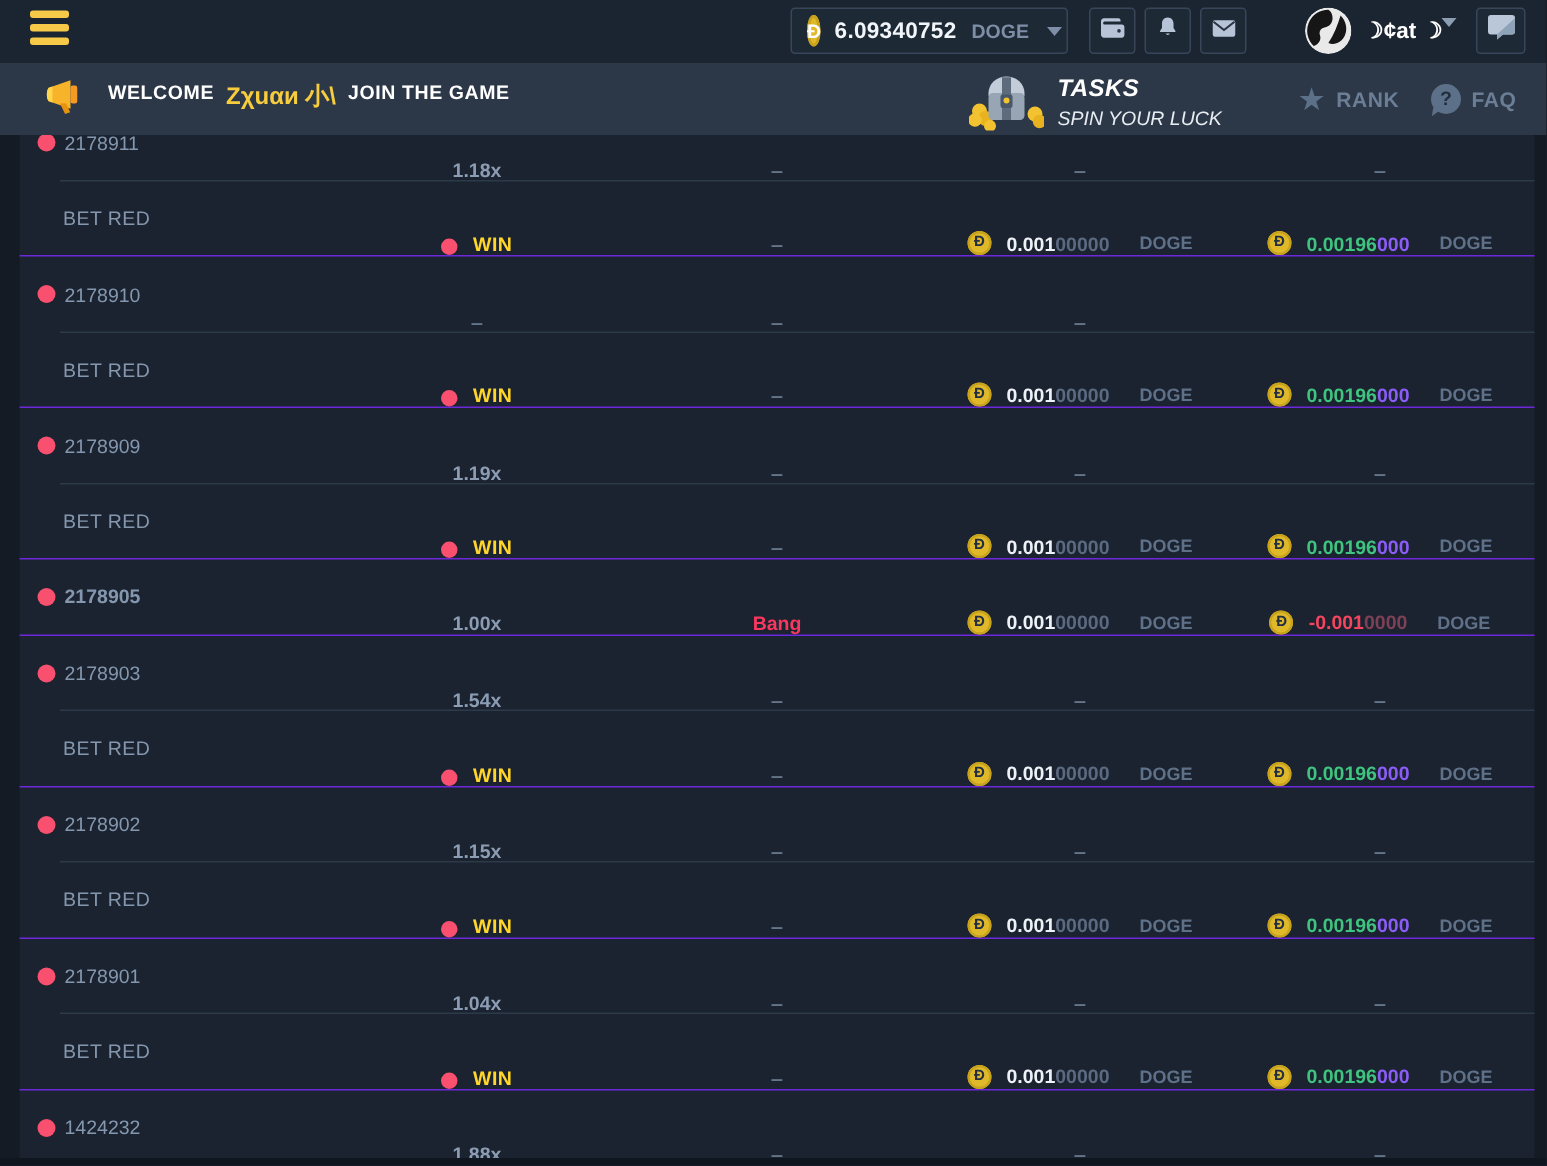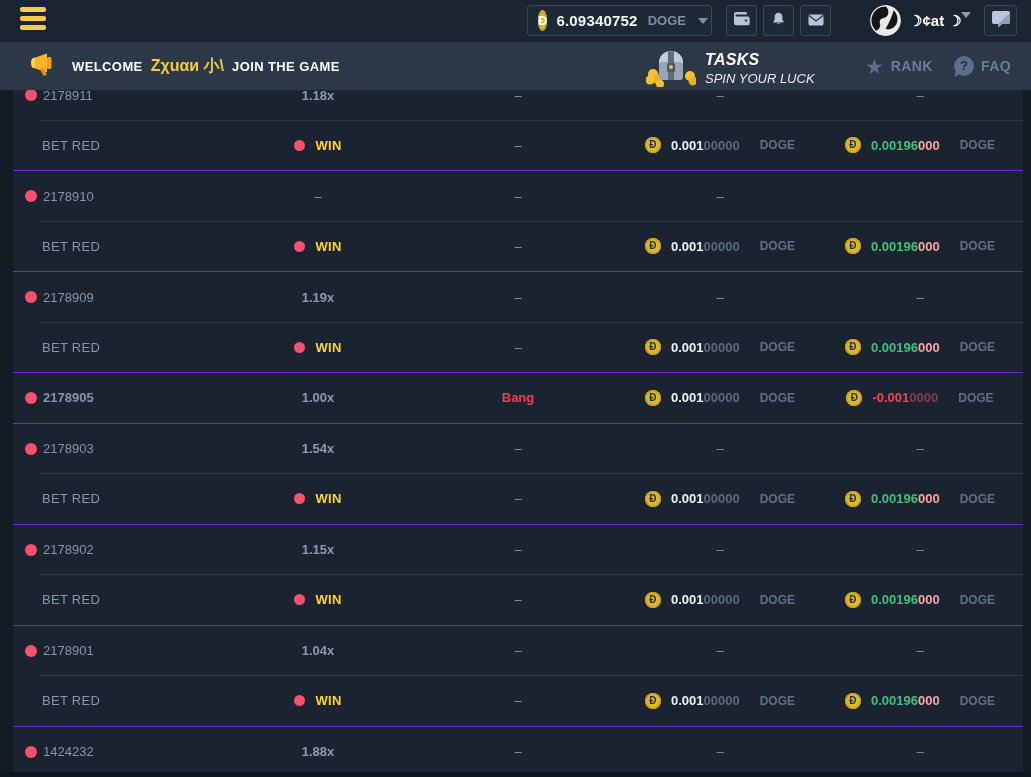--- a/index.html
+++ b/index.html
@@ -50,21 +50,21 @@
                font-size:15px; font-weight:bold; color:#ffffff; cursor:pointer; }
   .user-caret { position:absolute; left:961px; top:18px; cursor:pointer; }
   .user-caret .caret { border-top-color:#8b9cb3; }
 
   
   .welcome-bar {
     position:absolute; top:42px; left:0; right:0; height:48px;
     background:#2c3847; z-index:9;
   }
   .megaphone { position:absolute; left:28px; top:9px; }
-  .welcome-msg { position:absolute; left:72px; top:0; height:48px; display:flex; align-items:center; gap:8px; }
+  .welcome-msg { position:absolute; left:72px; top:12px; height:48px; display:flex; gap:8px; }
   .welcome-msg .w-white { font-size:13px; font-weight:bold; color:#ffffff; letter-spacing:.4px; }
   .welcome-msg .w-user { font-size:16px; font-weight:bold; color:#f7cd3d; }
 
   .tasks { position:absolute; left:646px; top:3px; display:flex; align-items:center; gap:9px; cursor:pointer; }
   .tasks-text { display:flex; flex-direction:column; justify-content:center; }
   .tasks-title { font-size:16px; font-weight:bold; font-style:italic; color:#ffffff; letter-spacing:.3px; }
   .tasks-sub { font-size:13px; font-style:italic; color:#e8edf3; margin-top:2px; }
 
   .rank, .faq { position:absolute; top:0; height:48px; display:flex; align-items:center; gap:7px; cursor:pointer; }
   .rank { left:865px; } .faq { left:954px; }
@@ -80,38 +80,38 @@
     position:absolute; top:70px; left:13px; right:8px; bottom:0;
     background:#1b2330; z-index:1;
   }
   .row { display:grid; grid-template-columns:210px 190px 210px 194px 1fr;
          height:50.5px; position:relative; cursor:pointer; }
   .row.sep-group { border-bottom:1px solid #6d28d9; }
   .row.sep-inner::after { content:""; position:absolute; left:27px; right:0; bottom:0; height:1px; background:#2c3a4a; }
   .cell { display:flex; align-items:center; }
   .c1 { padding-left:12px; gap:6px; }
   .row.bet .c1 { padding-left:29px; }
-  .c2,.c3,.c4,.c5 { justify-content:center; }
+  .c2,.c3,.c4,.c5 { justify-content:center;align-items:flex-end; }
 
   .dot { width:12px; height:12px; border-radius:50%; background:#f8506e; flex:0 0 auto; }
   .win-dot { width:11px; height:11px; margin-right:10px; }
   .gid { font-size:13px; color:#8497ae; }
   .betlabel { font-size:13px; color:#8497ae; letter-spacing:.3px; }
   .mult { font-size:13px; font-weight:bold; color:#8b9cb3; }
   .win { font-size:13px; font-weight:bold; color:#ffd629; letter-spacing:.3px; }
   .bang { font-size:13px; font-weight:bold; color:#f8385e; }
   .dash { font-size:13px; color:#8497ae; }
 
   .amount { display:flex; align-items:center; }
   .coin.sm { width:16px; height:16px; line-height:16px; font-size:10px;
              box-shadow: inset 0 0 0 1.5px #c7a31d; margin-right:10px; }
   .amt-main { font-size:13px; font-weight:bold; color:#eef2f7; }
   .amt-zeros { font-size:13px; font-weight:bold; color:#5a6a80; }
   .amount.pos .amt-main { color:#3ec47e; }
-  .amount.pos .amt-zeros { color:#fca5a5; }
+  .amount.pos .amt-zeros { color:#8b5cf6; }
   .amount.neg .amt-main { color:#f4455f; }
   .amount.neg .amt-zeros { color:#7e4055; }
   .amt-unit { margin-left:20px; font-size:12px; font-weight:bold; color:#5f7089; }
 
   .bottom-edge { position:absolute; left:0; right:0; bottom:0; height:5px; background:#10161f; z-index:5; }
 </style>
 </head>
 <body>
 
 <div class="bets-table">

